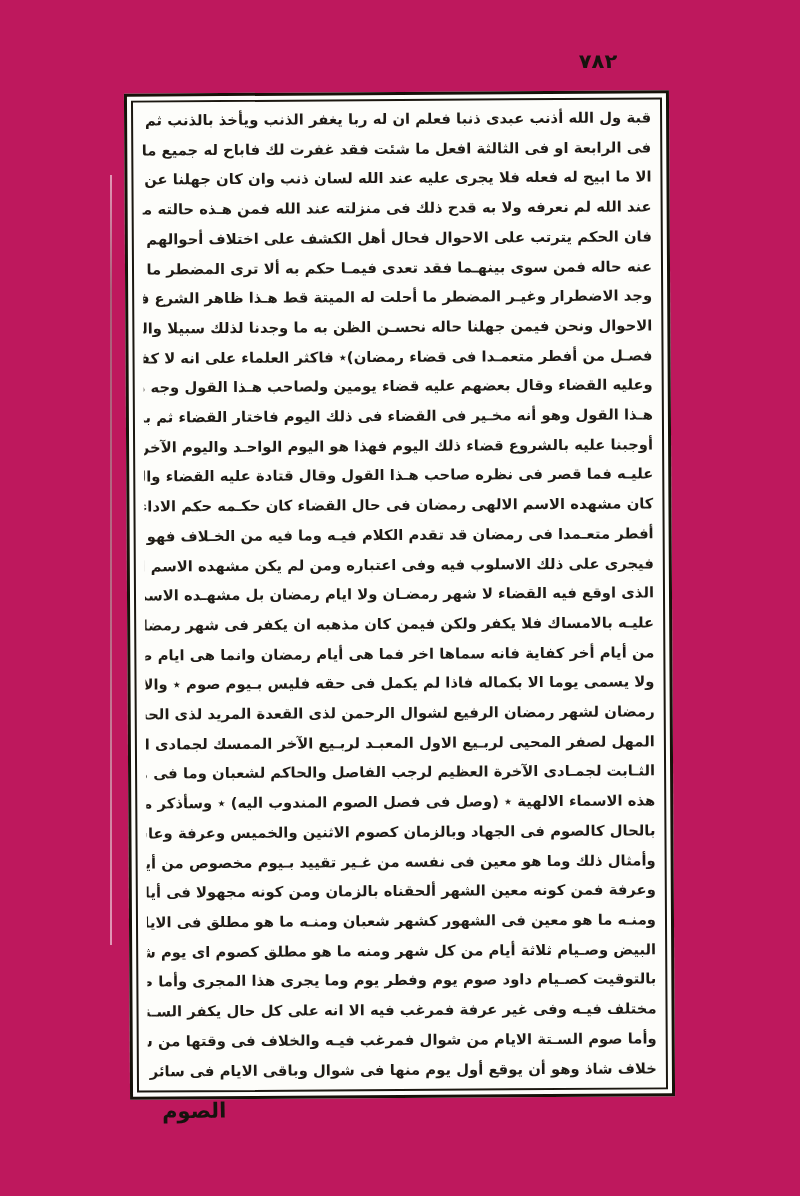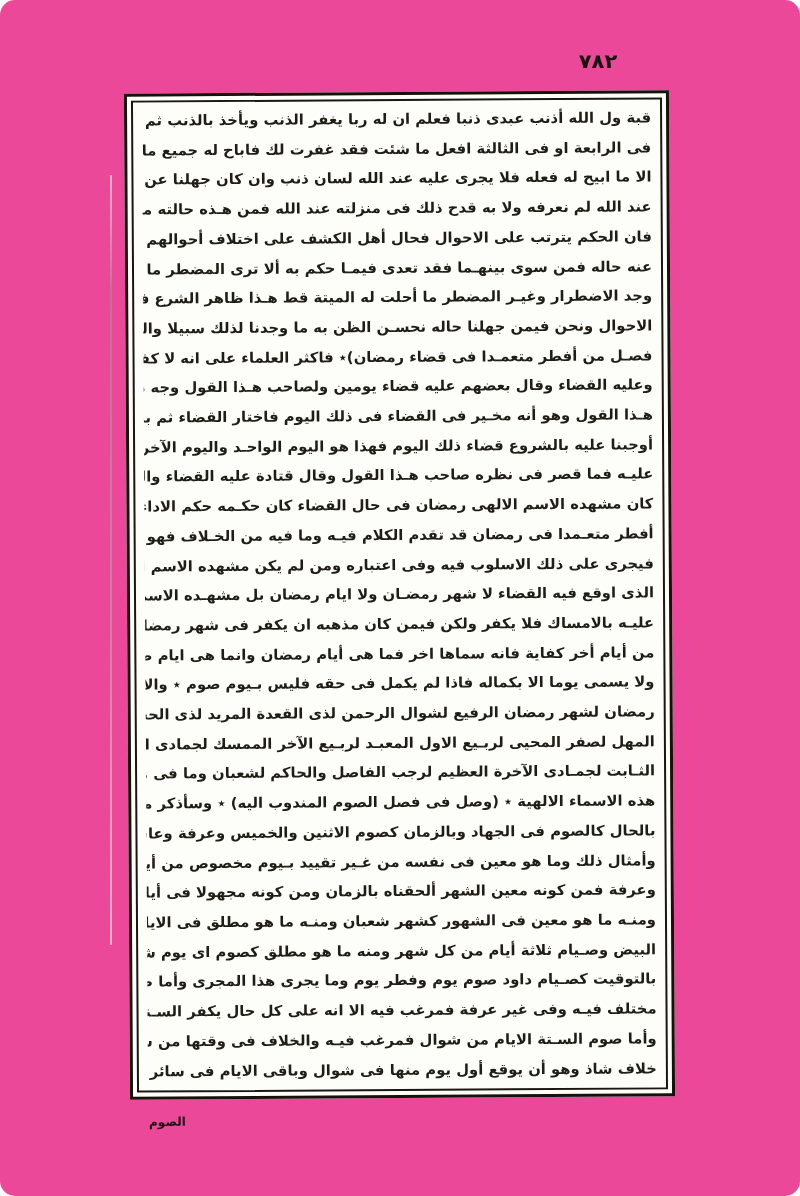--- a/index.html
+++ b/index.html
@@ -1,22 +1,21 @@
 <!DOCTYPE html>
 <html lang="ar"><head>
 <meta charset="utf-8">
 <style>
   html,body{margin:0;padding:0;background:#ffffff;}
   .scan{
     position:relative;
     width:800px;height:1196px;
-    background:#ec4899;
+    background:#be185d;
     font-family:"DejaVu Sans", sans-serif;
     overflow:hidden;
-    border-radius:15px;
   }
   .page-number{
     position:absolute;
     top:50px;left:548px;width:100px;
     text-align:center;
     font-size:21px;font-weight:bold;
     color:#16130e;
     letter-spacing:2px;
     transform:scaleY(0.92);
   }
@@ -55,25 +54,24 @@
     font-weight:bold;
     color:#201c16;
     line-height:29px;
     text-align:justify;
     text-align-last:justify;
     transform:scaleY(0.98);
     white-space:nowrap;
   }
   .catchword{
     position:absolute;
-    left:149px;top:1099px;
-    font-size:12px;font-weight:bold;
+    left:162px;top:1099px;
+    font-size:21px;font-weight:bold;
     color:#16130e;
     transform:rotate(-1deg);
-    margin-top:16px;
   }
 </style>
 </head>
 <body>
 
 <div class="scan">
 
   <div class="page-number">٧٨٢</div>
 
   <div class="edge-shadow"></div>

